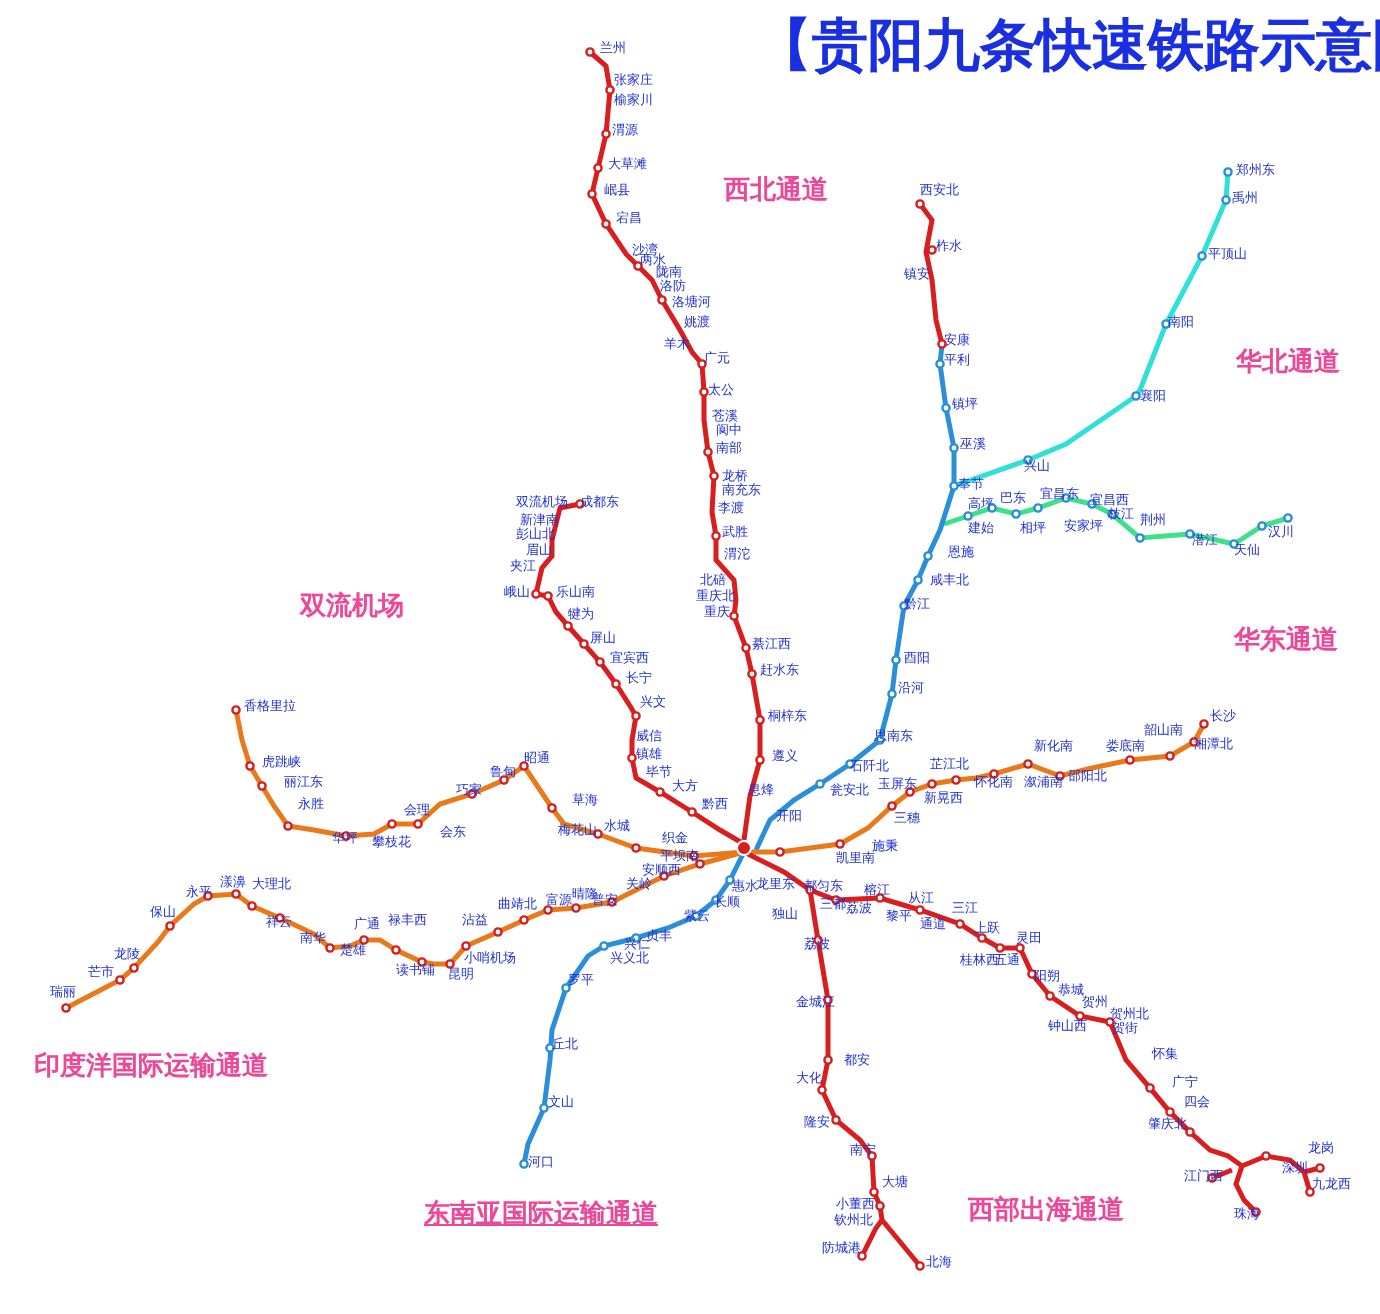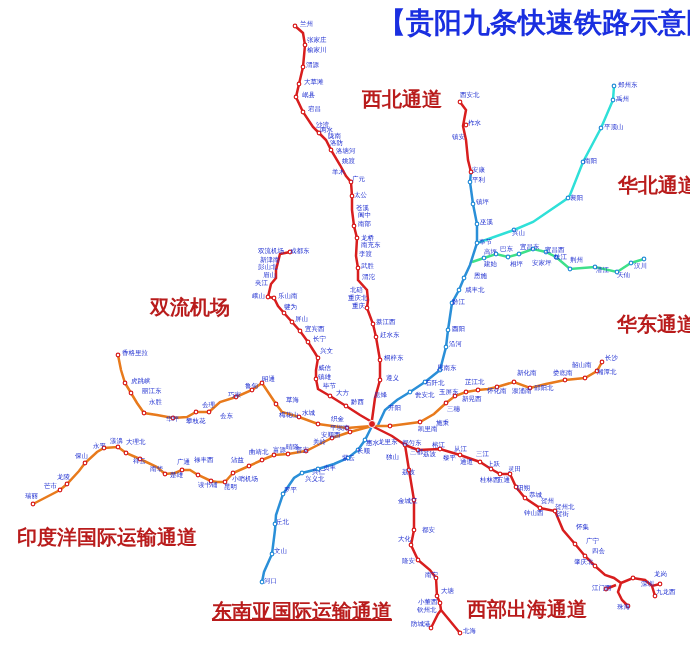--- a/index.html
+++ b/index.html
@@ -1,19 +1,19 @@
 <!DOCTYPE html>
 <html><head>
 <meta charset="utf-8">
 <style>
   html, body { margin: 0; padding: 0; background: #ffffff; }
   body { width: 690px; height: 657px; position: relative; overflow: hidden; font-family: "DejaVu Sans", sans-serif; }
   #map { position: absolute; left: 0; top: 0; width: 690px; height: 657px; }
   .title { position: absolute; left: 378px; top: 4px; font-size: 28px; font-weight: bold; color: #1a2fe0; letter-spacing: 0px; white-space: nowrap; font-family: "DejaVu Sans", sans-serif; }
-  .corridor { position: absolute; font-size: 20px; font-weight: bold; color: #b91c1c; white-space: nowrap; font-family: "DejaVu Sans", sans-serif; }
+  .corridor { position: absolute; font-size: 13px; font-weight: bold; color: #ec4899; white-space: nowrap; font-family: "DejaVu Sans", sans-serif; }
   .stn { font-size: 6.5px; fill: #1f2fd0; font-family: "DejaVu Sans", sans-serif; }
 </style>
 </head>
 <body>
 
 <svg id="map" width="690" height="657" viewBox="0 0 690 657" xmlns="http://www.w3.org/2000/svg">
 
   <path d="M614,86 L613,100 L601,128 L583,162 L570,195 L568,198 L533,222 L514,230 L477,243" fill="none" stroke="#2fe0d8" stroke-width="2.5"></path>
 
   <path d="M472,262 L484,258 L496,254 L508,257 L519,254 L533,249 L546,252 L556,257 L570,269 L595,267 L617,272 L631,263 L644,259" fill="none" stroke="#3ee08a" stroke-width="2.5"></path>
@@ -386,13 +386,13 @@
 </svg>
 
 <div class="title">【贵阳九条快速铁路示意图】</div>
 
 <div class="corridor" style="left:362px; top:86px;">西北通道</div>
 <div class="corridor" style="left:618px; top:172px;">华北通道</div>
 <div class="corridor" style="left:150px; top:294px;">双流机场</div>
 <div class="corridor" style="left:617px; top:311px;text-align:right;">华东通道</div>
 <div class="corridor" style="left:17px; top:524px;">印度洋国际运输通道</div>
 <div class="corridor" style="left:212px; top:598px;text-decoration:underline;">东南亚国际运输通道</div>
-<div class="corridor" style="left:467px; top:596px;">西部出海通道</div>
+<div class="corridor" style="left:484px; top:596px;">西部出海通道</div>
 
 </body></html>

